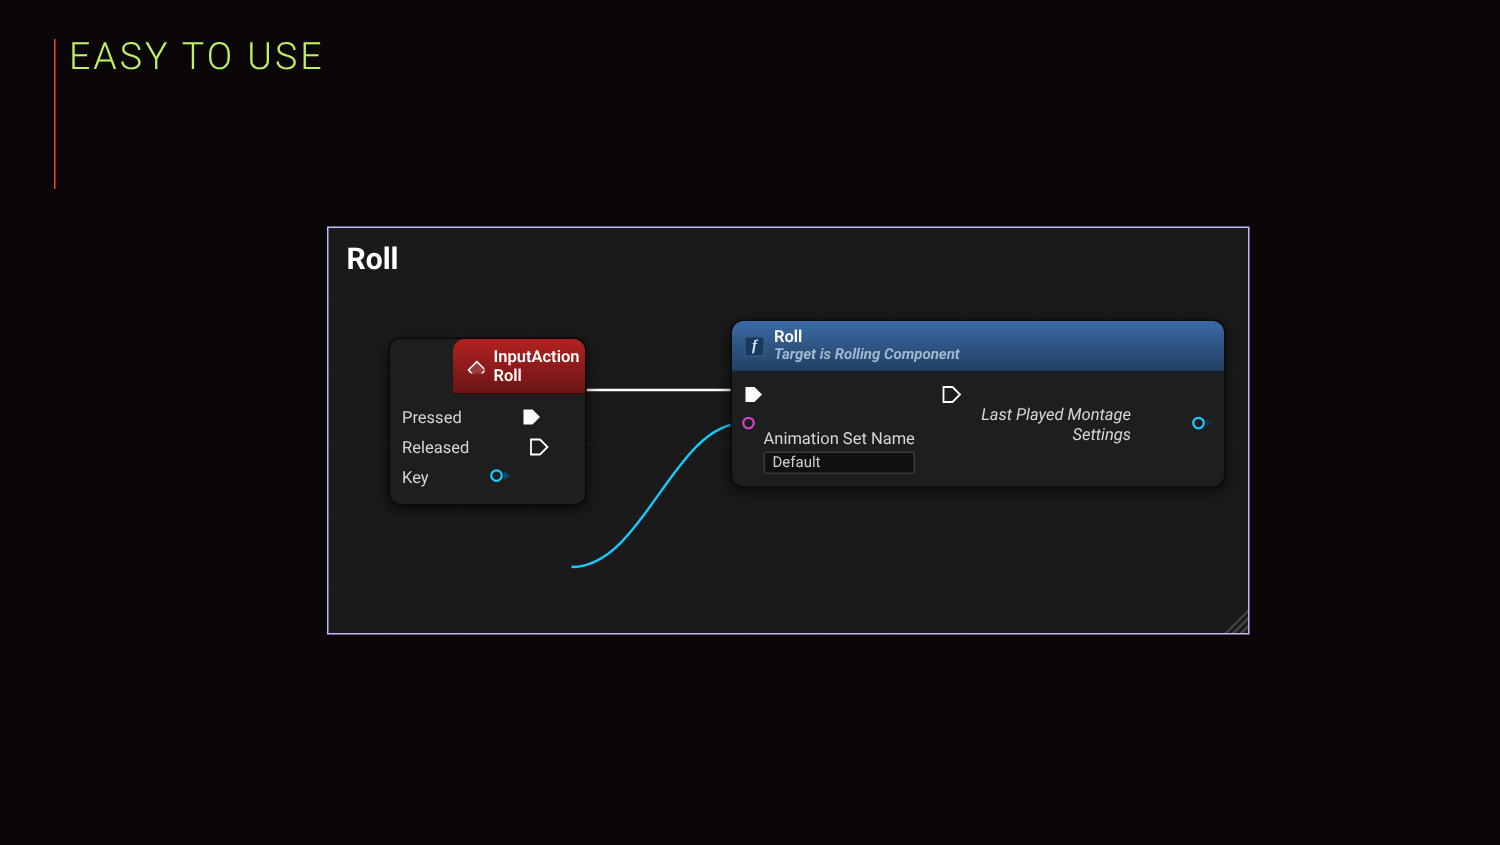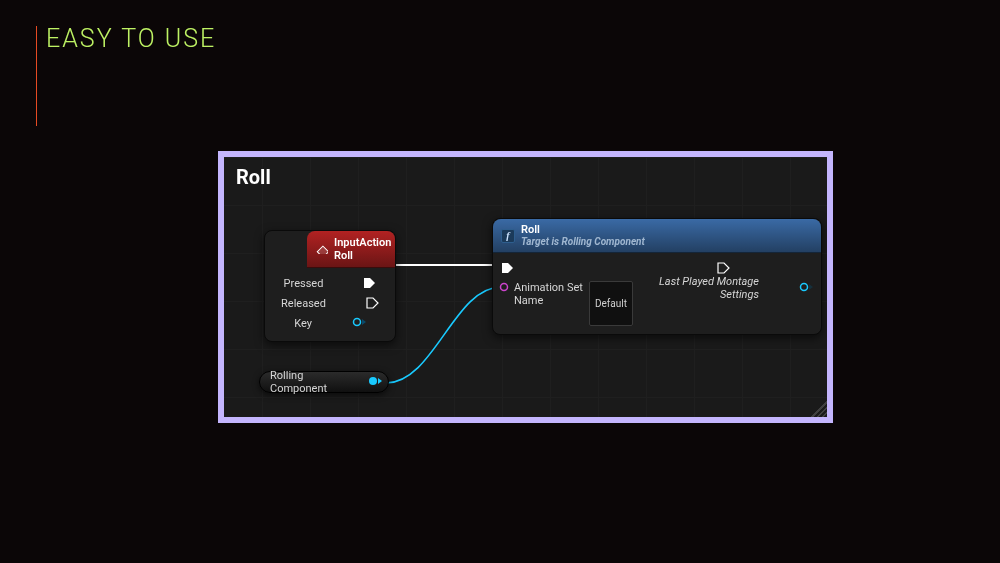--- a/index.html
+++ b/index.html
@@ -27,21 +27,21 @@
     height: 100px;
     background: #e64a23;
   }
   .graph-viewport {
     position: absolute;
     left: 218px;
     top: 151px;
     width: 615px;
     height: 272px;
     background: #1a1a1a;
-    border: 6px solid #c4b5fd;
+    border: 1px solid #c4b5fd;
     overflow: hidden;
   }
   .graph-title {
     position: absolute;
     left: 12px;
     top: 8px;
     color: #fff;
     font-size: 20px;
     font-weight: 700;
   }
@@ -102,26 +102,26 @@
     font-style: italic;
     font-weight: 700;
   }
   .node-body { padding: 5px 8px 8px 8px; }
   .row {
     display: flex;
     align-items: center;
     height: 20px;
     gap: 5px;
   }
-  .row.right { justify-content: center; gap: 40px; }
+  .row.right { justify-content: flex-start; gap: 40px; }
   .pin-label { color: #d6d6d6; font-size: 11px; }
   .param-label { color: #d6d6d6; font-size: 11px; display:block; margin-bottom:2px; }
   .param-value {
     display: inline-block;
-    padding: 16px 5px;
+    padding: 1px 5px;
     border: 1px solid #3a3a3a;
     background: #101010;
     color: #cfcfcf;
     font-size: 10px;
     border-radius: 2px;
   }
 
   
   .exec-pin, .data-pin {
     display: inline-block;
@@ -241,21 +241,21 @@
                 <path d="M1 1 L7 1 L12 6 L7 11 L1 11 Z" fill="#fff"></path>
               </svg>
           </span>
         </div>
         <div style="margin-top:3px; margin-left:-2px; display:flex; align-items:flex-start; gap:5px;">
           <span class="data-pin" style="margin-top:1px;">
             <svg width="10" height="10" viewBox="0 0 10 10">
                 <circle cx="5" cy="5" r="3.5" fill="none" class="magenta-stroke" stroke-width="1.5"></circle>
               </svg>
           </span>
-          <span style="display:flex;flex-direction:row;">
+          <span style="display:flex;flex-direction:column;margin-top:10px;">
             <span class="param-label">Animation Set Name</span>
             <span class="param-value">Default</span>
           </span>
         </div>
       </div>
       <div class="roll-right">
         <div class="row right">
           <span class="exec-pin">
             <svg width="13" height="12" viewBox="0 0 13 12">
                 <path d="M1 1 L7 1 L12 6 L7 11 L1 11 Z" fill="none" stroke="#fff" stroke-width="1.2"></path>
@@ -268,24 +268,15 @@
             <svg width="14" height="10" viewBox="0 0 14 10">
               <circle cx="5" cy="5" r="3.5" fill="none" class="struct-stroke" stroke-width="1.5"></circle>
               <path d="M10 2 L14 5 L10 8 Z" class="struct-fill" fill-opacity="0.4"></path>
             </svg>
           </span>
         </div>
       </div>
     </div>
   </div>
 
-  <div class="pill var-pill">
-    <span class="pin-label">Rolling Component</span>
-    <span class="data-pin" style="margin-left:auto">
-      <svg width="14" height="10" viewBox="0 0 14 10">
-        <circle cx="5" cy="5" r="4" class="target-fill"></circle>
-        <path d="M10 2 L14 5 L10 8 Z" class="target-fill"></path>
-      </svg>
-    </span>
-  </div>
 
   <div class="resize-corner"></div>
 </div>
 
 </body></html>

